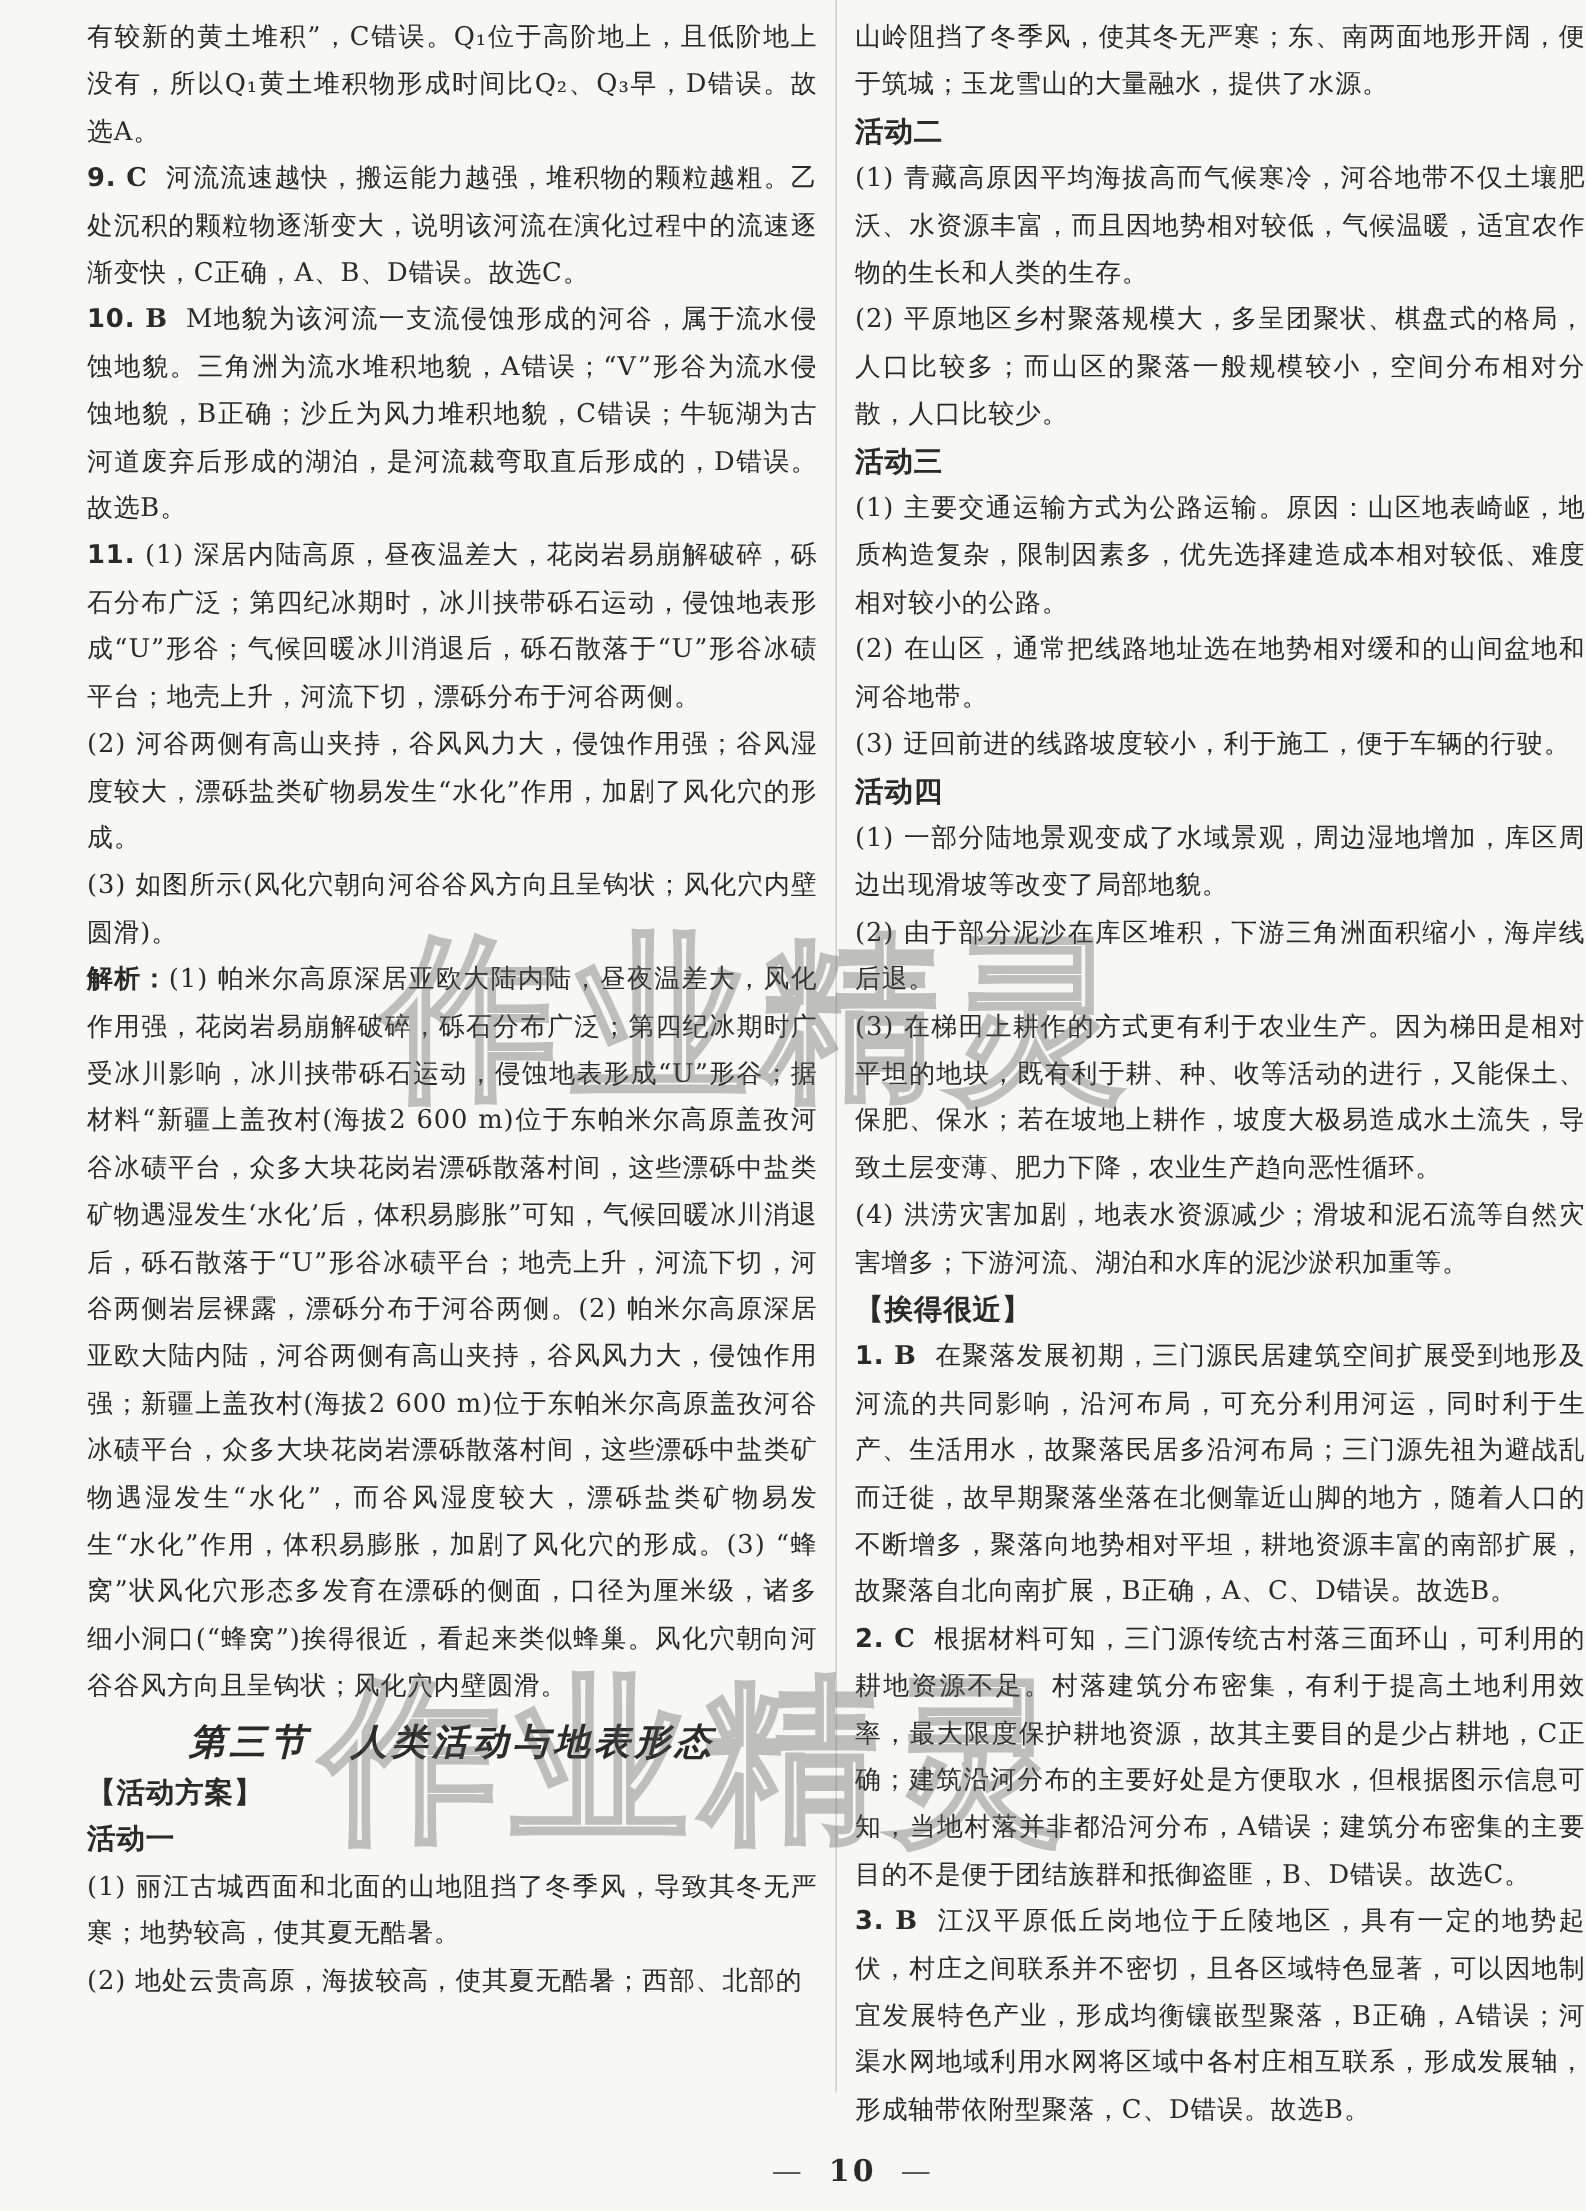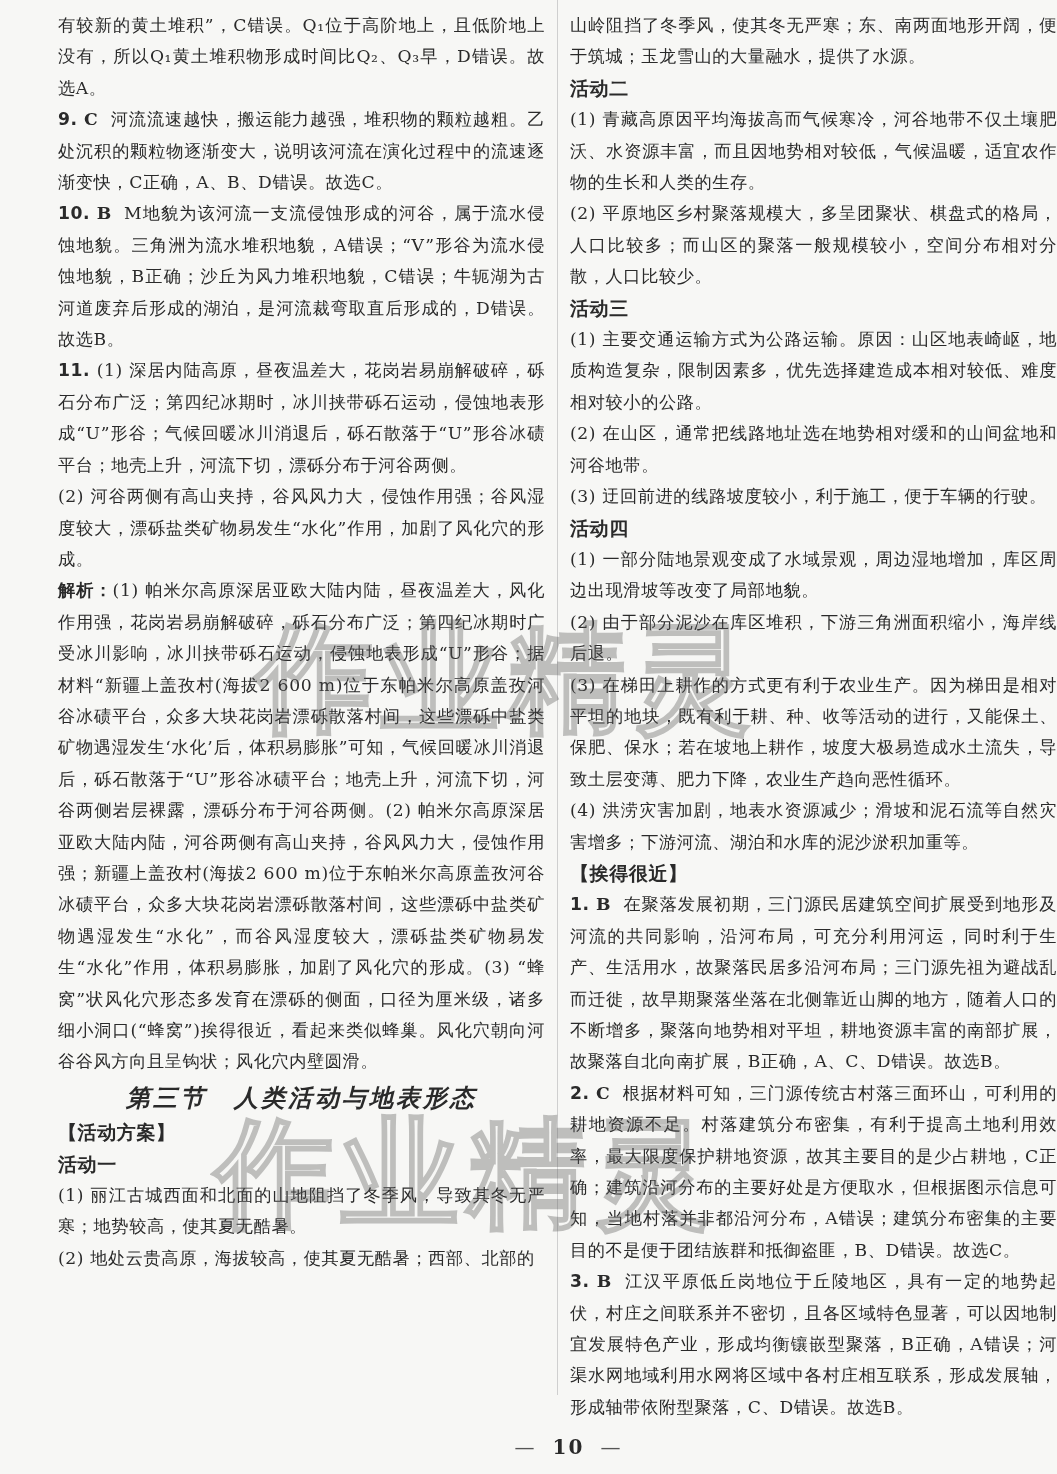--- a/index.html
+++ b/index.html
@@ -39,20 +39,21 @@
   <p>
     <span class="qnum">10.</span>
     <span class="ans">B</span><span>M地貌为该河流一支流侵蚀形成的河谷，属于流水侵蚀地貌。三角洲为流水堆积地貌，A错误；“V”形谷为流水侵蚀地貌，B正确；沙丘为风力堆积地貌，C错误；牛轭湖为古河道废弃后形成的湖泊，是河流裁弯取直后形成的，D错误。故选B。</span>
   </p>
 
   <p>
     <span class="qnum">11.</span>
     <span>(1) 深居内陆高原，昼夜温差大，花岗岩易崩解破碎，砾石分布广泛；第四纪冰期时，冰川挟带砾石运动，侵蚀地表形成“U”形谷；气候回暖冰川消退后，砾石散落于“U”形谷冰碛平台；地壳上升，河流下切，漂砾分布于河谷两侧。</span>
   </p>
   <p>(2) 河谷两侧有高山夹持，谷风风力大，侵蚀作用强；谷风湿度较大，漂砾盐类矿物易发生“水化”作用，加剧了风化穴的形成。</p>
+  <p>(3) 如图所示(风化穴朝向河谷谷风方向且呈钩状；风化穴内壁圆滑)。</p>
 
 
   <p>
     <span class="bold-label">解析：</span><span>(1) 帕米尔高原深居亚欧大陆内陆，昼夜温差大，风化作用强，花岗岩易崩解破碎，砾石分布广泛；第四纪冰期时广受冰川影响，冰川挟带砾石运动，侵蚀地表形成“U”形谷；据材料“新疆上盖孜村(海拔2 600 m)位于东帕米尔高原盖孜河谷冰碛平台，众多大块花岗岩漂砾散落村间，这些漂砾中盐类矿物遇湿发生‘水化’后，体积易膨胀”可知，气候回暖冰川消退后，砾石散落于“U”形谷冰碛平台；地壳上升，河流下切，河谷两侧岩层裸露，漂砾分布于河谷两侧。(2) 帕米尔高原深居亚欧大陆内陆，河谷两侧有高山夹持，谷风风力大，侵蚀作用强；新疆上盖孜村(海拔2 600 m)位于东帕米尔高原盖孜河谷冰碛平台，众多大块花岗岩漂砾散落村间，这些漂砾中盐类矿物遇湿发生“水化”，而谷风湿度较大，漂砾盐类矿物易发生“水化”作用，体积易膨胀，加剧了风化穴的形成。(3) “蜂窝”状风化穴形态多发育在漂砾的侧面，口径为厘米级，诸多细小洞口(“蜂窝”)挨得很近，看起来类似蜂巢。风化穴朝向河谷谷风方向且呈钩状；风化穴内壁圆滑。</span>
   </p>
 
   <div class="section-title">第三节　人类活动与地表形态</div>
   <div class="heading">【活动方案】</div>
   <div class="heading">活动一</div>
   <p>(1) 丽江古城西面和北面的山地阻挡了冬季风，导致其冬无严寒；地势较高，使其夏无酷暑。</p>

